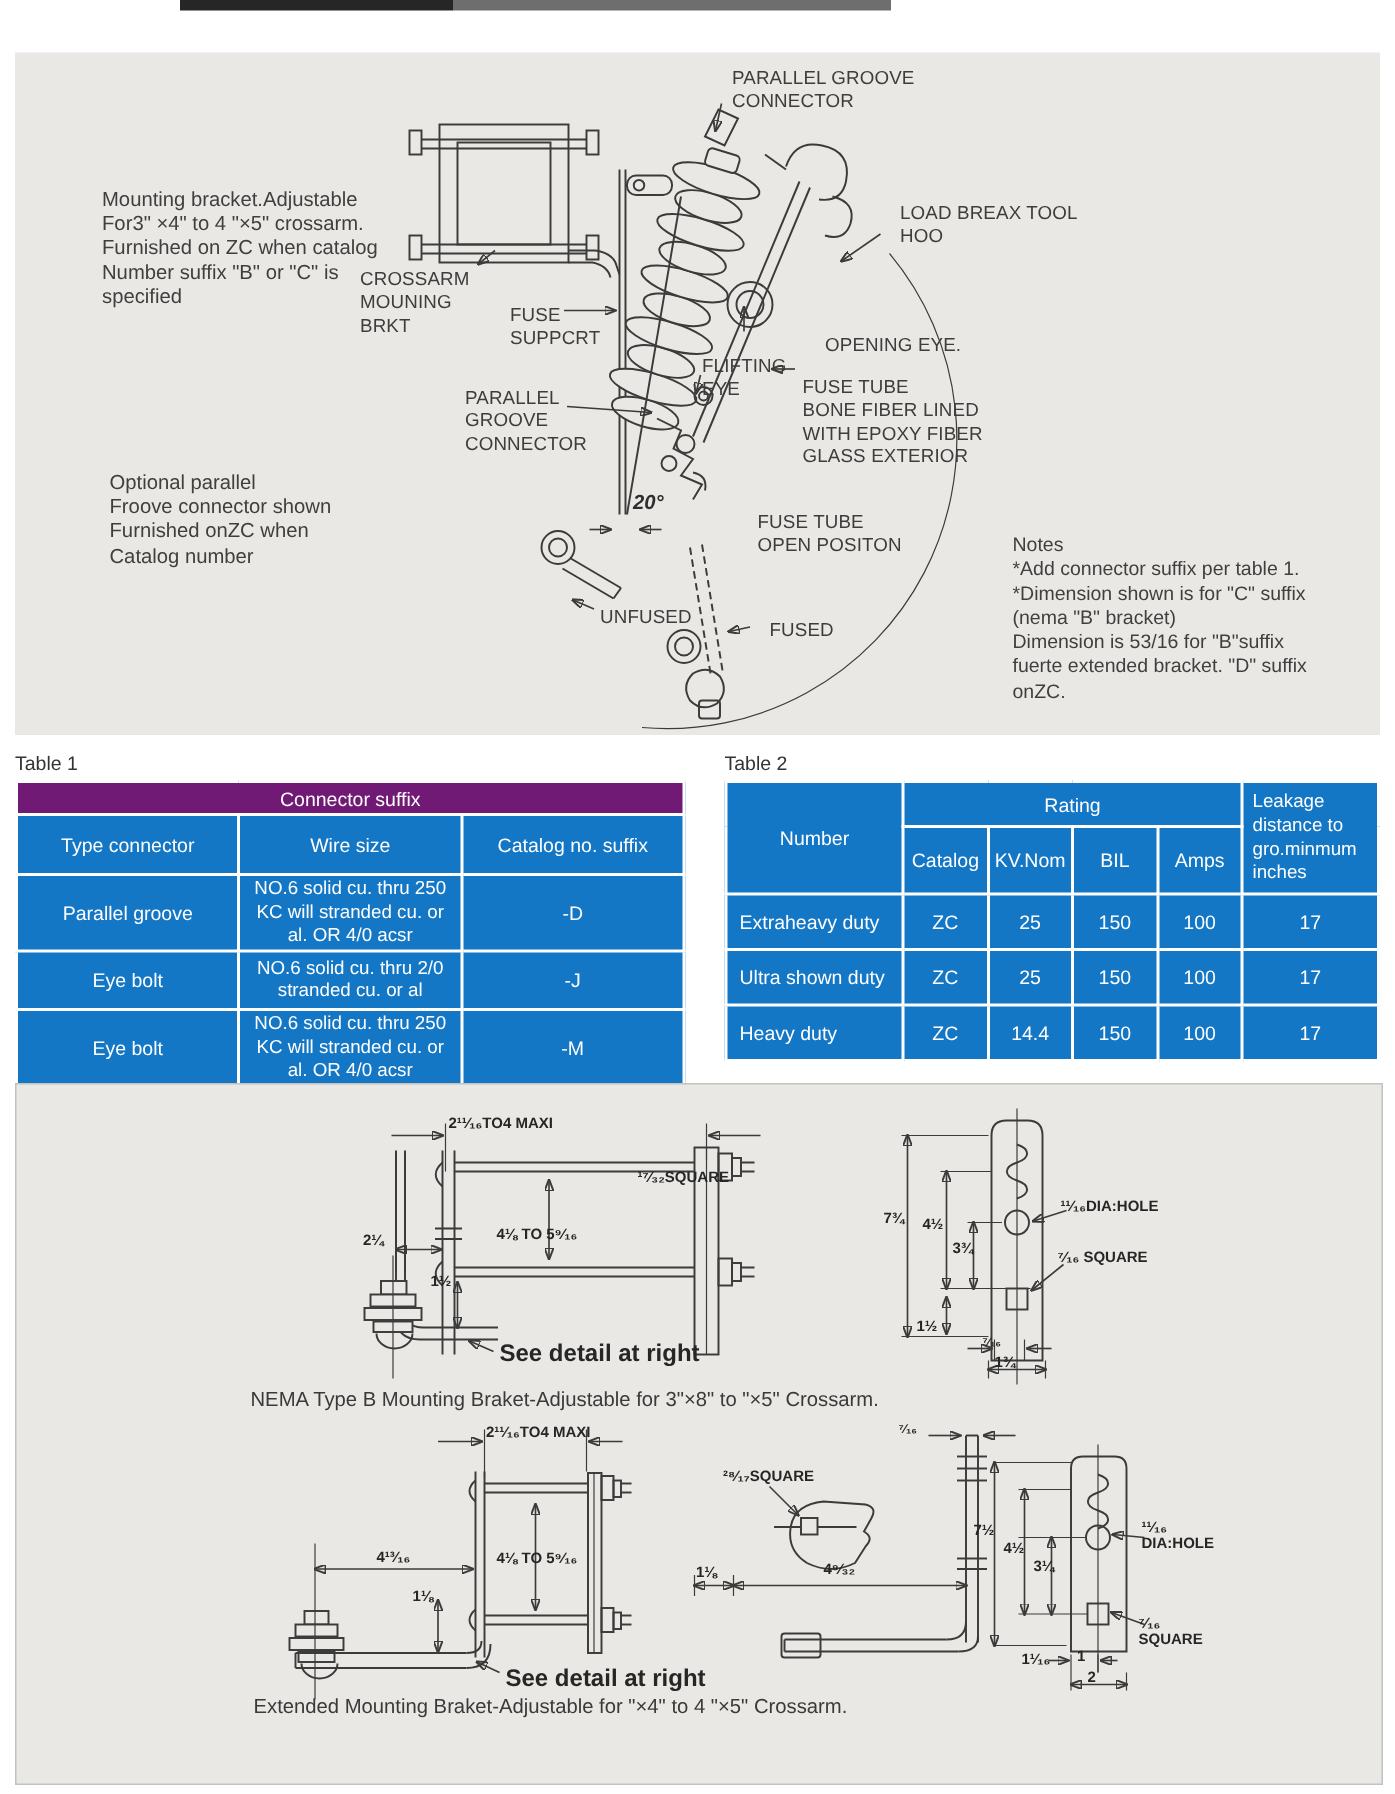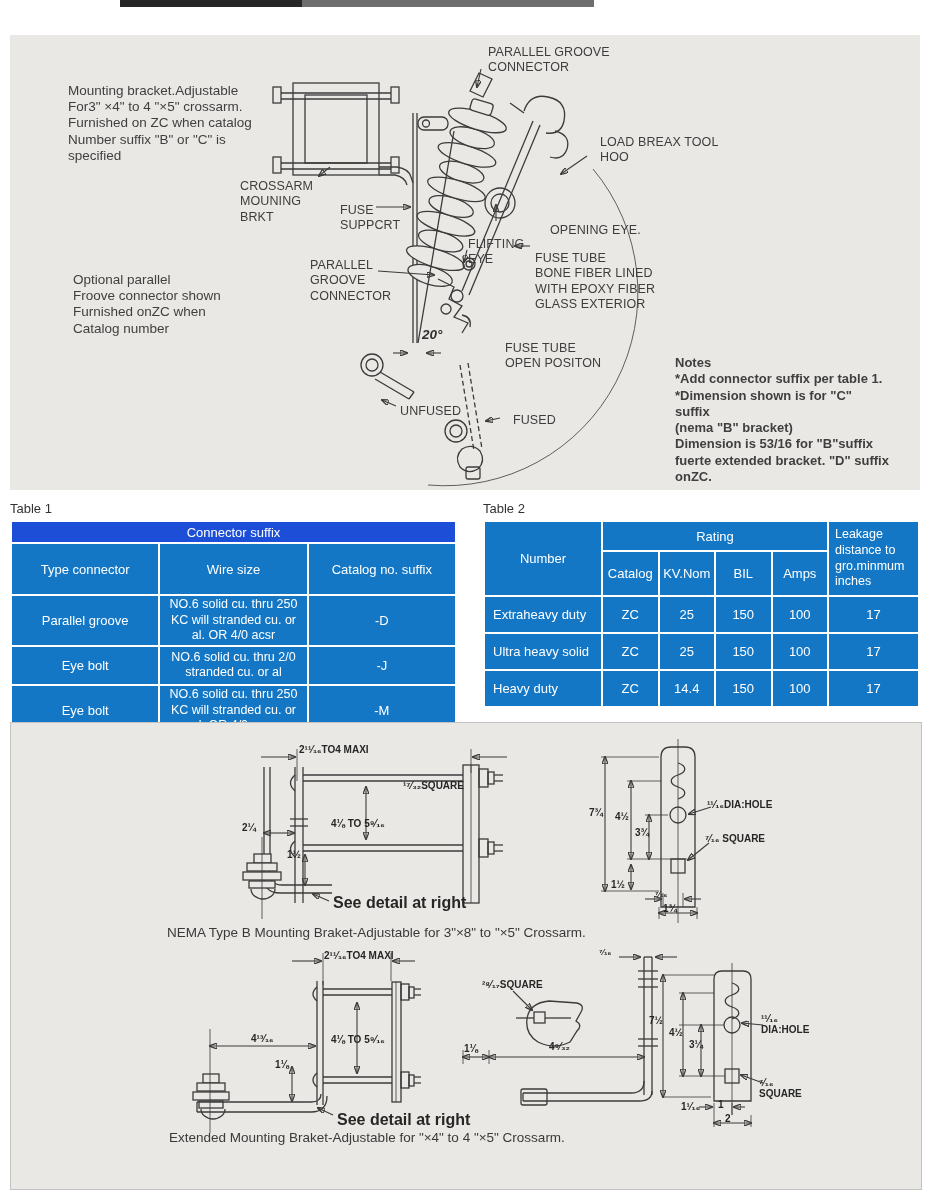--- a/index.html
+++ b/index.html
@@ -17,35 +17,35 @@
   svg.art { position:absolute; left:0; top:0; }
   svg.art line, svg.art path, svg.art rect, svg.art circle, svg.art ellipse {
     stroke:#3b3b3b; fill:none; stroke-width:1.3; }
   svg.art .thin { stroke-width:0.8; }
   svg.art .arr  { stroke-width:1.1; }
   svg.art .dash { stroke-dasharray:5 3; }
   svg.art .fillbg { fill:#e9e8e5; }
 
   .lbl { position:absolute; white-space:pre-line; color:#3d3d3d; }
   .ulbl { font-size:12.5px; line-height:1.22; letter-spacing:0.1px; }
-  .para { font-size:13.5px; line-height:1.2; color:#3f3f3f; }
-  .note { font-size:13px; line-height:1.25; color:#3f3f3f;font-weight:bold; }
+  .para { font-size:13.5px; line-height:1.2; color:#3f3f3f;margin-top:42px; }
+  .note { font-size:13px; line-height:1.25; color:#3f3f3f; }
   .ang  { font-size:13.5px; font-weight:bold; color:#2e2e2e;font-style:italic; }
   .dim  { font-size:10px; font-weight:bold; color:#262626; line-height:1.1; }
   .dims { font-size:8.5px; font-weight:bold; color:#262626; }
   .see  { font-size:16px; font-weight:bold; color:#262626; }
   .cap  { font-size:13.5px; color:#3a3a3a; }
 
   .tbl-label { position:absolute; font-size:13px; color:#333; }
 
   table.btab { position:absolute; border-collapse:collapse; background:#1377c6;
                table-layout:fixed; }
   table.btab td { border:2px solid #ffffff; background:#1377c6; color:#ffffff;
                   font-size:13px; text-align:center; padding:1px 3px; overflow:hidden; }
-  table.btab td.ttl { background:#1d4ed8; }
+  table.btab td.ttl { background:#701a75; }
   table.btab td.wire { font-size:12.5px; line-height:1.25; }
   table.btab td.leak { text-align:left; font-size:12.5px; line-height:1.25; padding-left:6px; }
   table.btab td.styl { text-align:left; padding-left:8px; }
 </style>
 </head>
 <body>
 
 <div class="page">
 
   <div class="strip1"></div>
@@ -199,21 +199,21 @@
   </div>
 
   <div class="tbl-label" style="left:10px;top:501px">Table 1</div>
   <div class="tbl-label" style="left:483px;top:501px">Table 2</div>
 
   <table class="btab" style="left:10px;top:520px;width:447px">
     <tbody>
         <tr style="height:22px">
           <td colspan="3" class="ttl">Connector suffix</td>
         </tr>
-    <tr style="height:52px">
+    <tr style="height:40px">
       <td style="width:112px">Type connector</td>
       <td style="width:220px">Wire size</td>
       <td style="width:115px">Catalog no. suffix</td>
     </tr>
     <tr style="height:41px">
       <td>Parallel groove</td>
       <td class="wire">NO.6 solid cu. thru 250 KC will stranded cu. or al. OR 4/0 acsr</td>
       <td>-D</td>
     </tr>
     <tr style="height:39px">
@@ -244,21 +244,21 @@
     </tr>
     <tr style="height:37px">
       <td class="styl">Extraheavy duty</td>
       <td>ZC</td>
       <td>25</td>
       <td>150</td>
       <td>100</td>
       <td>17</td>
     </tr>
     <tr style="height:37px">
-      <td class="styl">Ultra heavy solid</td>
+      <td class="styl">Ultra shown duty</td>
       <td>ZC</td>
       <td>25</td>
       <td>150</td>
       <td>100</td>
       <td>17</td>
     </tr>
     <tr style="height:37px">
       <td class="styl">Heavy duty</td>
       <td>ZC</td>
       <td>14.4</td>
@@ -426,21 +426,21 @@
           <line x1="721" y1="380" x2="721" y2="392" class="thin"></line>
         <line x1="740" y1="392" x2="740" y2="404" class="thin"></line>
         <line x1="734" y1="384" x2="723" y2="384" class="arr" marker-end="url(#ah2)"></line>
         <line x1="703" y1="400" x2="740" y2="400" class="arr" marker-start="url(#ah2)" marker-end="url(#ah2)"></line>
         <line x1="752" y1="302" x2="731" y2="300" class="arr" marker-end="url(#ah2)"></line>
         <line x1="752" y1="360" x2="730" y2="352" class="arr" marker-end="url(#ah2)"></line>
       </g>
     </svg>
 
     <div class="lbl dim" style="left:288px;top:21px">2¹¹⁄₁₆TO4 MAXI</div>
-    <div class="lbl dim" style="left:392px;top:57px">¹⁷⁄₃₂SQUARE</div>
+    <div class="lbl dim" style="left:414px;top:57px">¹⁷⁄₃₂SQUARE</div>
     <div class="lbl dim" style="left:231px;top:99px">2¼</div>
     <div class="lbl dim" style="left:320px;top:95px">4⅛ TO 5⁹⁄₁₆</div>
     <div class="lbl dim" style="left:276px;top:126px">1½</div>
     <div class="lbl see" style="left:322px;top:171px">See detail at right</div>
     <div class="lbl dim" style="left:578px;top:84px">7¾</div>
     <div class="lbl dim" style="left:604px;top:88px">4½</div>
     <div class="lbl dim" style="left:624px;top:104px">3¾</div>
     <div class="lbl dim" style="left:696px;top:76px">¹¹⁄₁₆DIA:HOLE</div>
     <div class="lbl dim" style="left:694px;top:110px">⁷⁄₁₆ SQUARE</div>
     <div class="lbl dim" style="left:600px;top:156px">1½</div>

